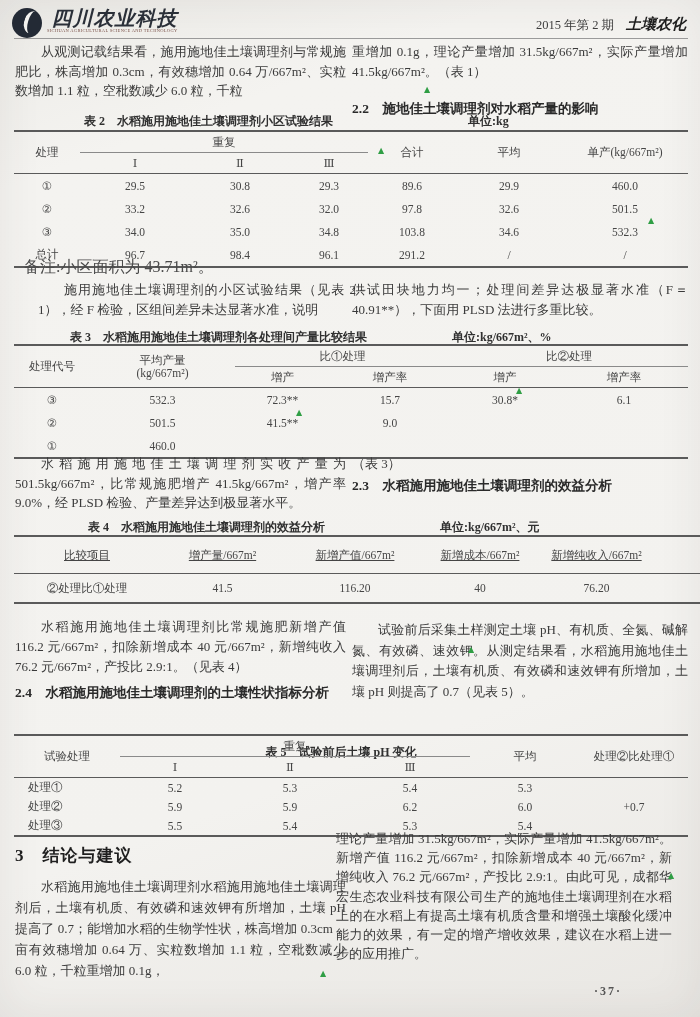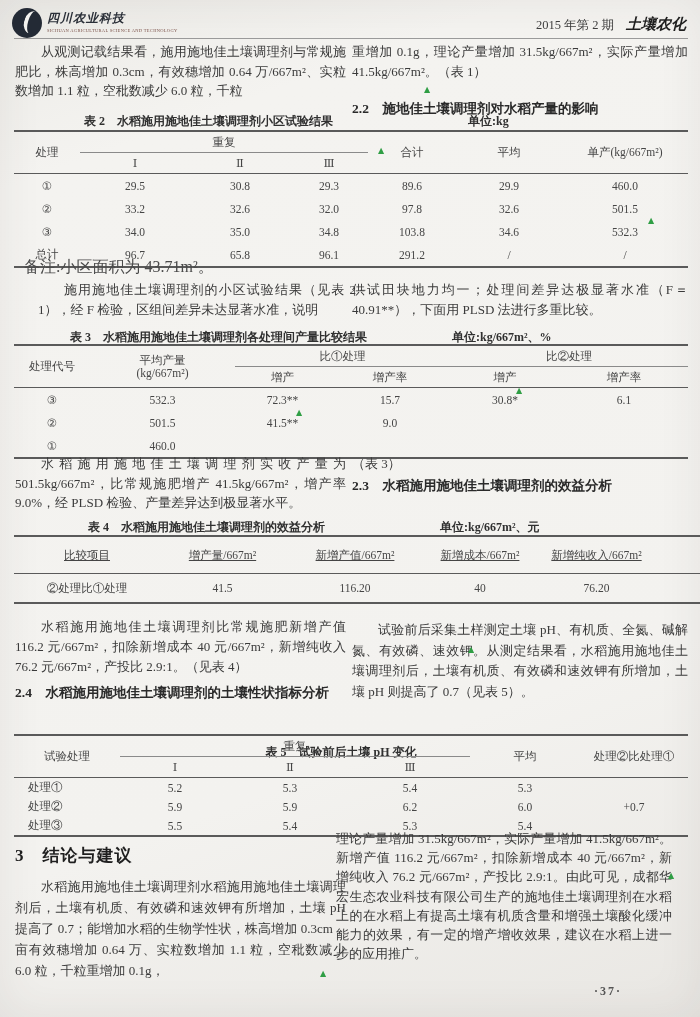--- a/index.html
+++ b/index.html
@@ -25,21 +25,21 @@
   .t5 tbody td{height:17px;}
   .t4 thead th{height:34px;text-decoration:underline;}
   .t4 tbody td{height:26px;}
   .tl{text-align:left !important;padding-left:14px !important;}
   .twoline span{display:block;line-height:13px;}
   .header-line{position:absolute;left:14px;top:38px;width:674px;height:1px;background:#9a9a9a;}
   .logo{position:absolute;left:12px;top:8px;display:flex;align-items:flex-start;gap:5px;}
   .logo-circle{width:30px;height:30px;border-radius:50%;background:#232a35;position:relative;flex:0 0 auto;}
   .logo-circle::after{content:"";position:absolute;left:12px;top:3px;width:13px;height:23px;
         border-left:4px solid #f3f2ef;border-radius:50%;transform:rotate(16deg);}
-  .logo-cn{font-size:12px;font-weight:bold;font-style:italic;color:#2a2f38;letter-spacing:1px;line-height:20px;}
+  .logo-cn{font-size:20px;font-weight:bold;font-style:italic;color:#2a2f38;letter-spacing:1px;line-height:20px;text-align:right;}
   .logo-en{font-size:4.5px;color:#7a5048;letter-spacing:.3px;line-height:6px;}
   .issue{position:absolute;right:14px;top:15px;font-size:12.5px;color:#3d3d3d;white-space:nowrap;}
   .colname{font-weight:bold;font-size:15px;font-style:italic;margin-left:12px;color:#1e1e1e;}
   .pageno{position:absolute;left:594px;top:984px;font-size:12px;color:#555;letter-spacing:2px;font-weight:bold;}
   .gmark{position:absolute;font-size:8px;line-height:1;font-family:"DejaVu Sans",sans-serif;}
   .tcap-center{left:4px;top:719px;width:674px;text-align:center;margin-top:25px;}
 </style>
 </head>
 <body>
 
@@ -111,21 +111,21 @@
           <td>34.0</td>
           <td>35.0</td>
           <td>34.8</td>
           <td>103.8</td>
           <td>34.6</td>
           <td>532.3</td>
       </tr>
       <tr>
         <td>总计</td>
           <td>96.7</td>
-          <td>65.8</td>
+          <td>98.4</td>
           <td>96.1</td>
           <td>291.2</td>
           <td>/</td>
           <td>/</td>
       </tr>
     </tbody>
   </table>
   <div class="blk note" style="left:24px;top:257px;">备注:小区面积为 43.71m²。</div>
 
   <div class="blk para ind" style="left:15px;top:280px;width:331px;margin-left:23px;">施用施地佳土壤调理剂的小区试验结果（见表 2－1），经 F 检验，区组间差异未达显著水准，说明</div>

